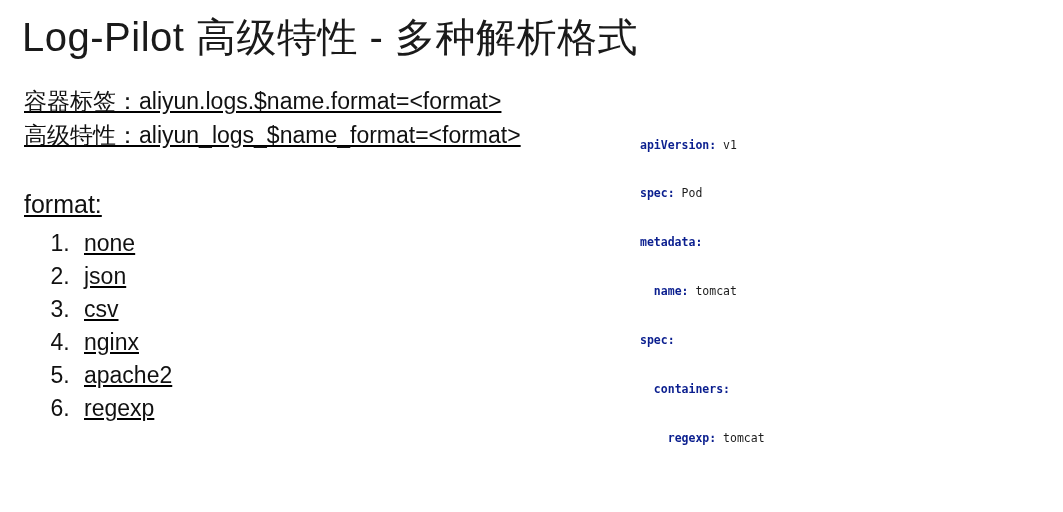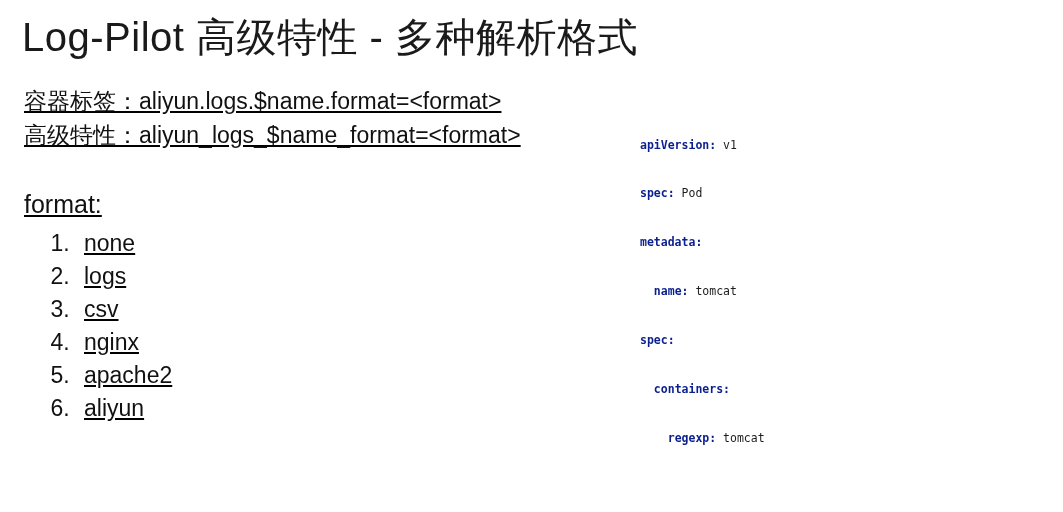--- a/index.html
+++ b/index.html
@@ -105,25 +105,25 @@
     </div>
 
     <div class="kv-line">
       <span class="kv-label">高级特性：</span><span class="kv-value">aliyun_logs_$name_format=&lt;format&gt;</span>
     </div>
 
     <div class="format-heading">format:</div>
 
     <ol class="format-list">
       <li>none</li>
-      <li>logs</li>
+      <li>json</li>
       <li>csv</li>
       <li>nginx</li>
       <li>apache2</li>
-      <li>aliyun</li>
+      <li>regexp</li>
     </ol>
 
   </div>
 
   <div class="code-panel">
     <div class="code-line"><span class="tok-key">apiVersion:</span><span class="tok-plain"> v1</span></div>
     <div class="code-line"><span class="tok-key">spec:</span><span class="tok-plain"> Pod</span></div>
     <div class="code-line"><span class="tok-key">metadata:</span></div>
     <div class="code-line"><span class="tok-plain">  </span><span class="tok-key">name:</span><span class="tok-plain"> tomcat</span></div>
     <div class="code-line"><span class="tok-key">spec:</span></div>

